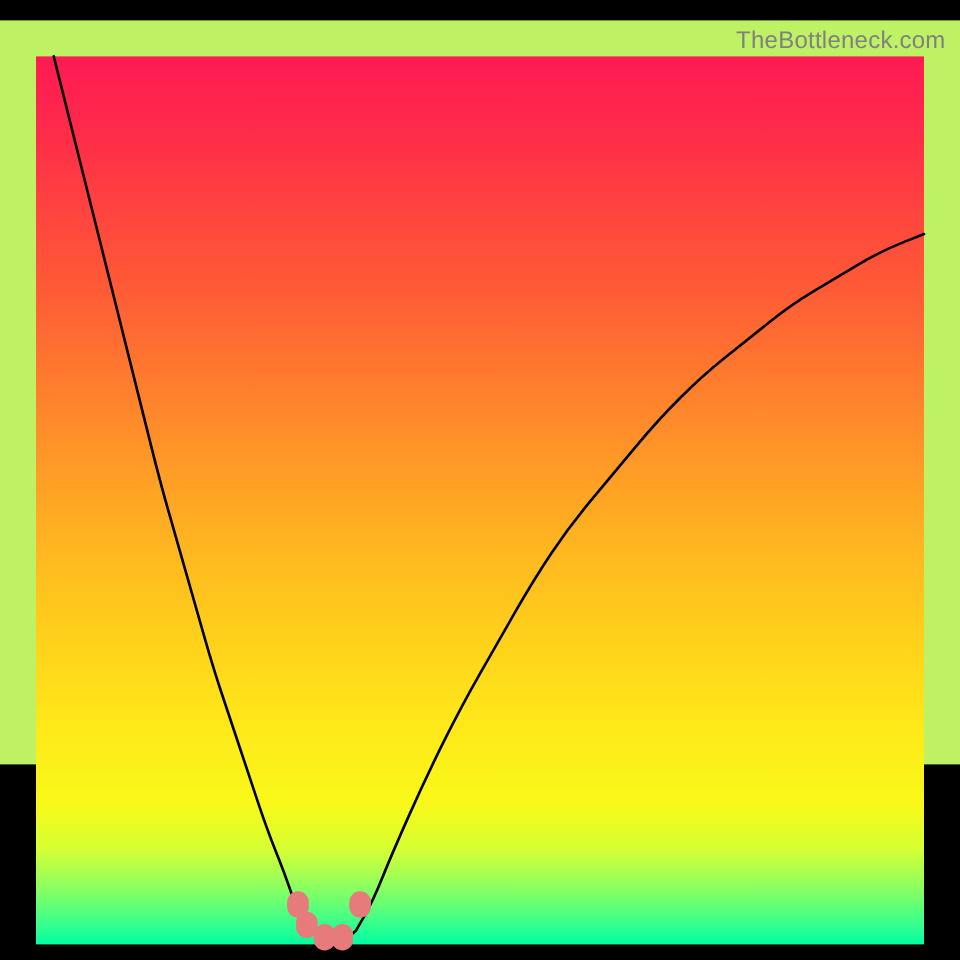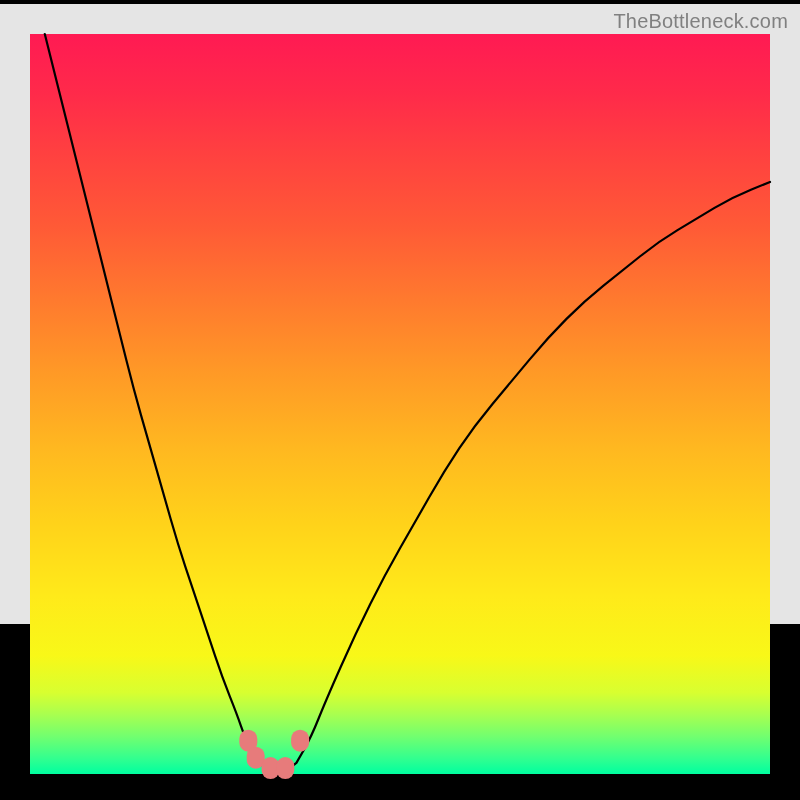--- a/index.html
+++ b/index.html
@@ -7,24 +7,24 @@
     padding: 0;
     width: 800px;
     height: 800px;
     background: #000;
     overflow: hidden;
     font-family: Arial, Helvetica, sans-serif;
   }
   .frame {
     position: absolute;
     left: 0;
-    top: 4px;
+    top: 17px;
     width: 800px;
     height: 620px;
-    background: #e5e5e5;
+    background: #bef264;
   }
   .plot {
     position: absolute;
     left: 30px;
     top: 30px;
     width: 740px;
     height: 740px;
     background: linear-gradient(to bottom,
       #ff1a53 0%,
       #ff2a4a 8%,

